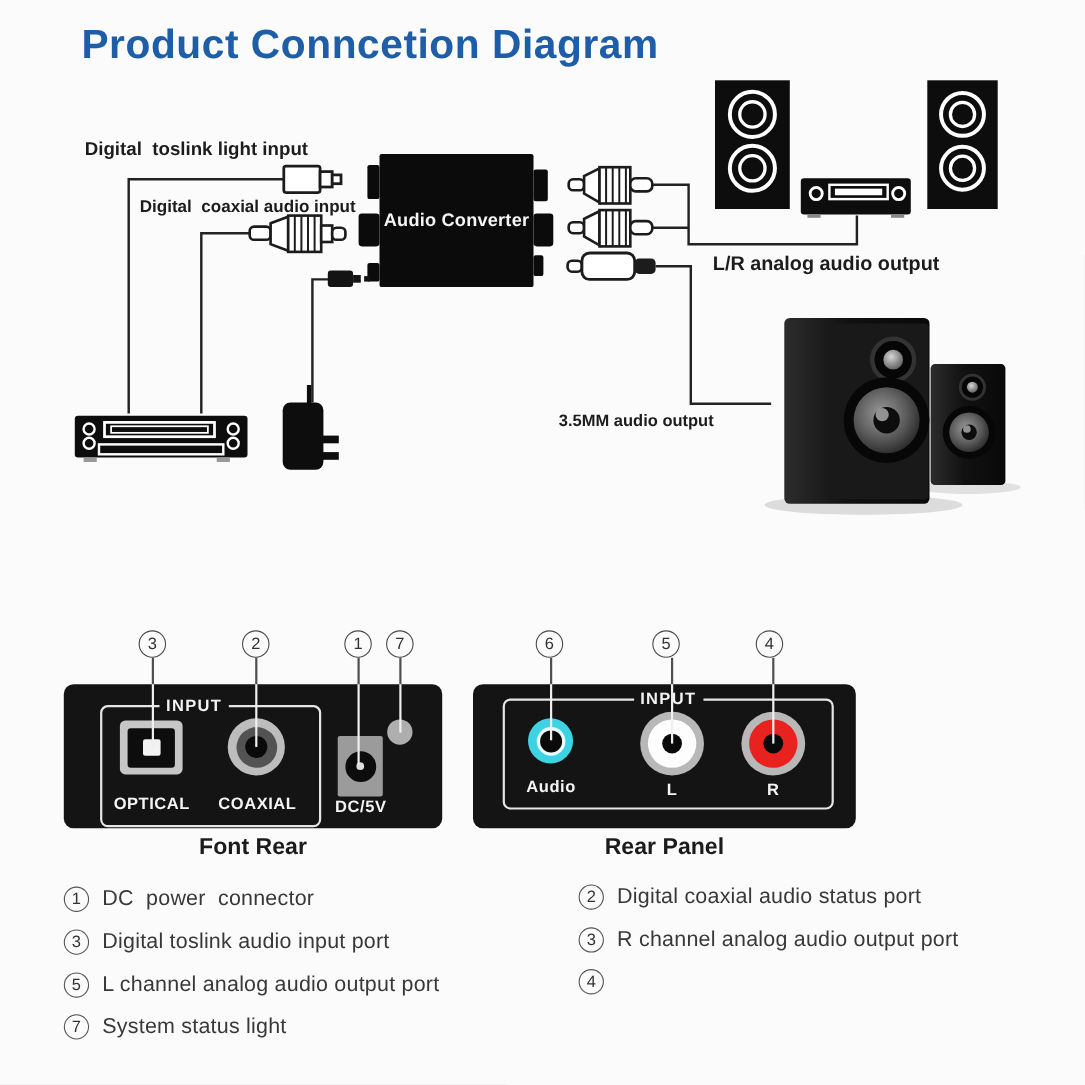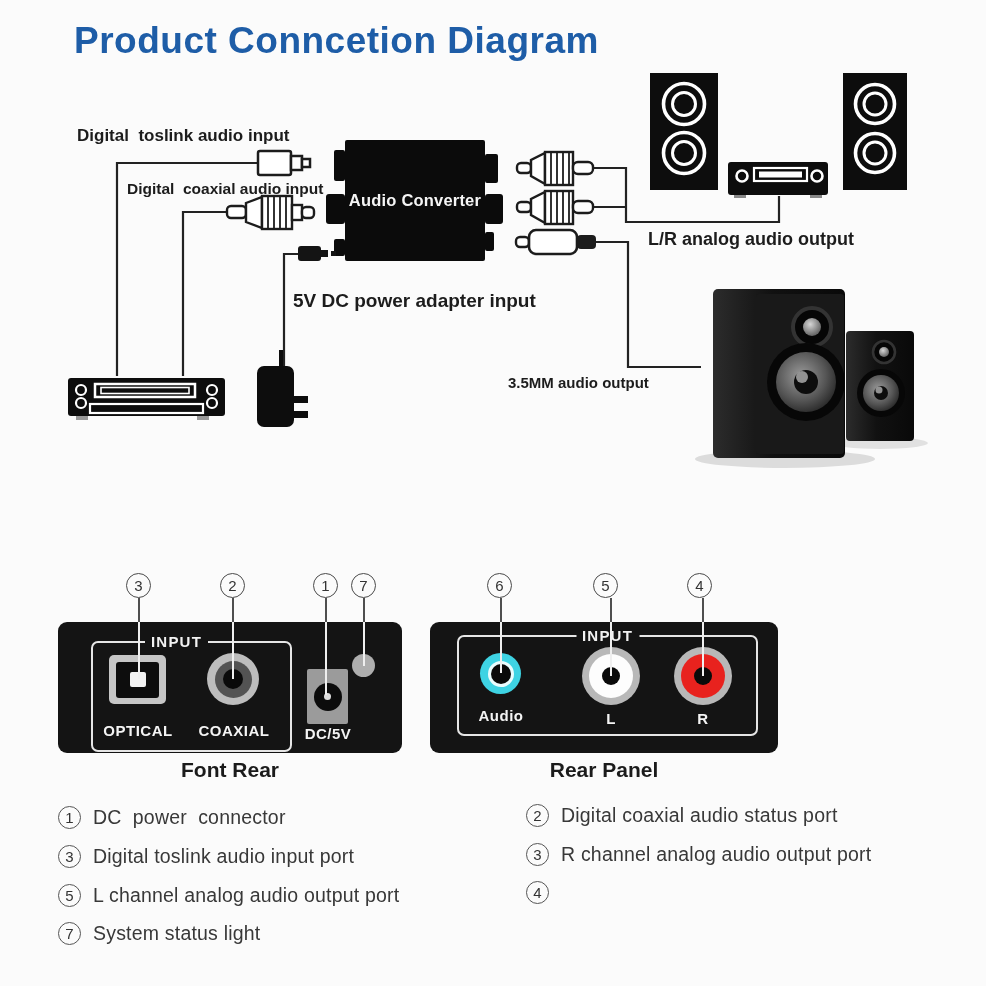--- a/index.html
+++ b/index.html
@@ -196,23 +196,22 @@
       <circle cx="881" cy="393" r="24" fill="#070707"></circle>
       <circle cx="881" cy="393" r="18" fill="url(#coneGrad)"></circle>
       <circle cx="881" cy="393" r="7" fill="#0d0d0d"></circle>
       <circle cx="879" cy="390" r="3.5" fill="#aaa" opacity="0.85"></circle>
     </g>
   </svg>
 
   <div class="abs converter">
     <span>Audio Converter</span>
   </div>
-  <div class="abs dlabel pre" style="left:77px;top:126px;font-size:17px;">Digital  toslink audio input</div>
+  <div class="abs dlabel pre" style="left:77px;top:126px;font-size:17px;">Digital  toslink light input</div>
   <div class="abs dlabel pre" style="left:127px;top:180px;font-size:15.5px;">Digital  coaxial audio input</div>
-  <div class="abs dlabel" style="left:293px;top:290px;font-size:19px;">5V DC power adapter input</div>
   <div class="abs dlabel" style="left:648px;top:229px;font-size:18px;">L/R analog audio output</div>
   <div class="abs dlabel" style="left:508px;top:374px;font-size:15px;">3.5MM audio output</div>
 
   <div class="abs callout" style="left:126px;top:573px;">3</div>
   <div class="abs callout" style="left:220px;top:573px;">2</div>
   <div class="abs callout" style="left:313px;top:573px;">1</div>
   <div class="abs callout" style="left:351px;top:573px;">7</div>
   <div class="abs callout" style="left:487px;top:573px;">6</div>
   <div class="abs callout" style="left:593px;top:573px;">5</div>
   <div class="abs callout" style="left:687px;top:573px;">4</div>

